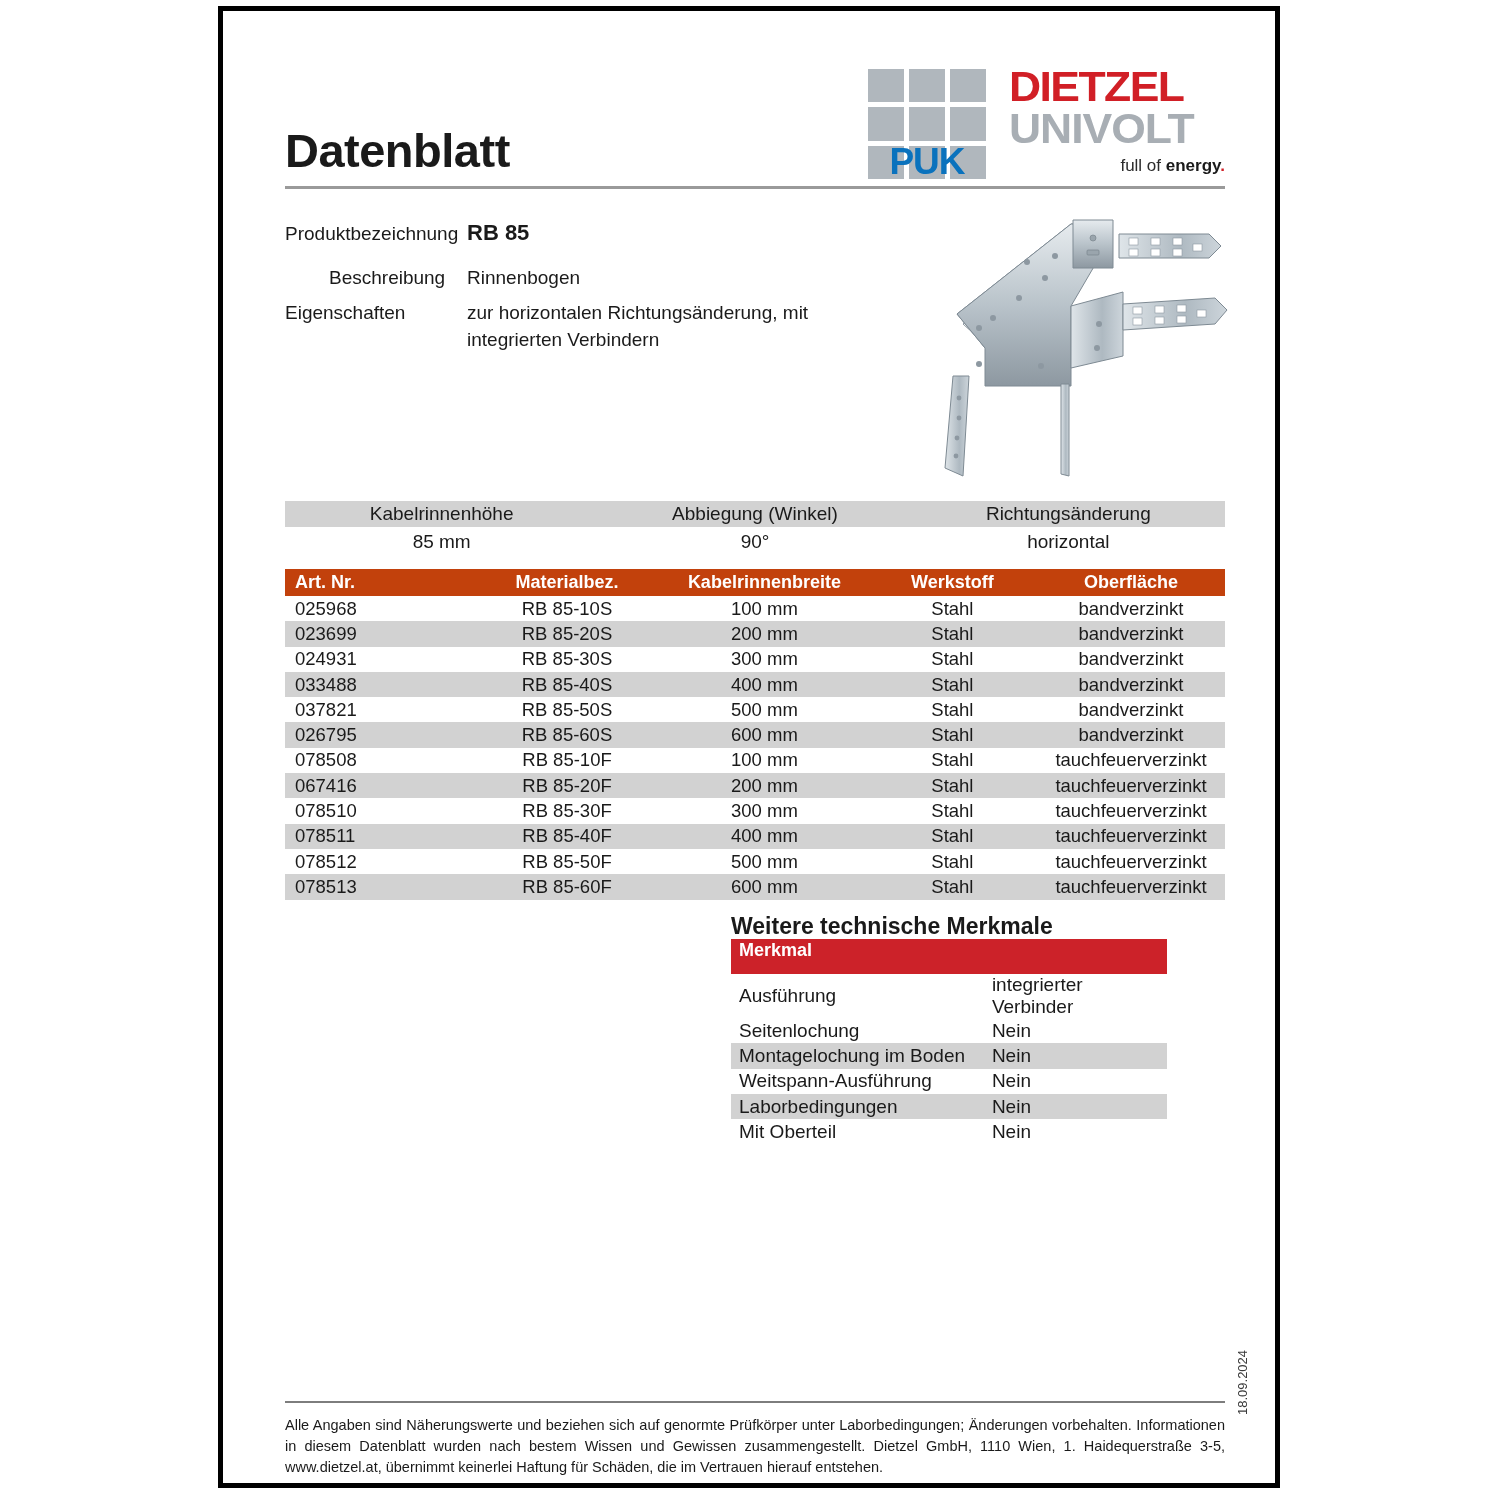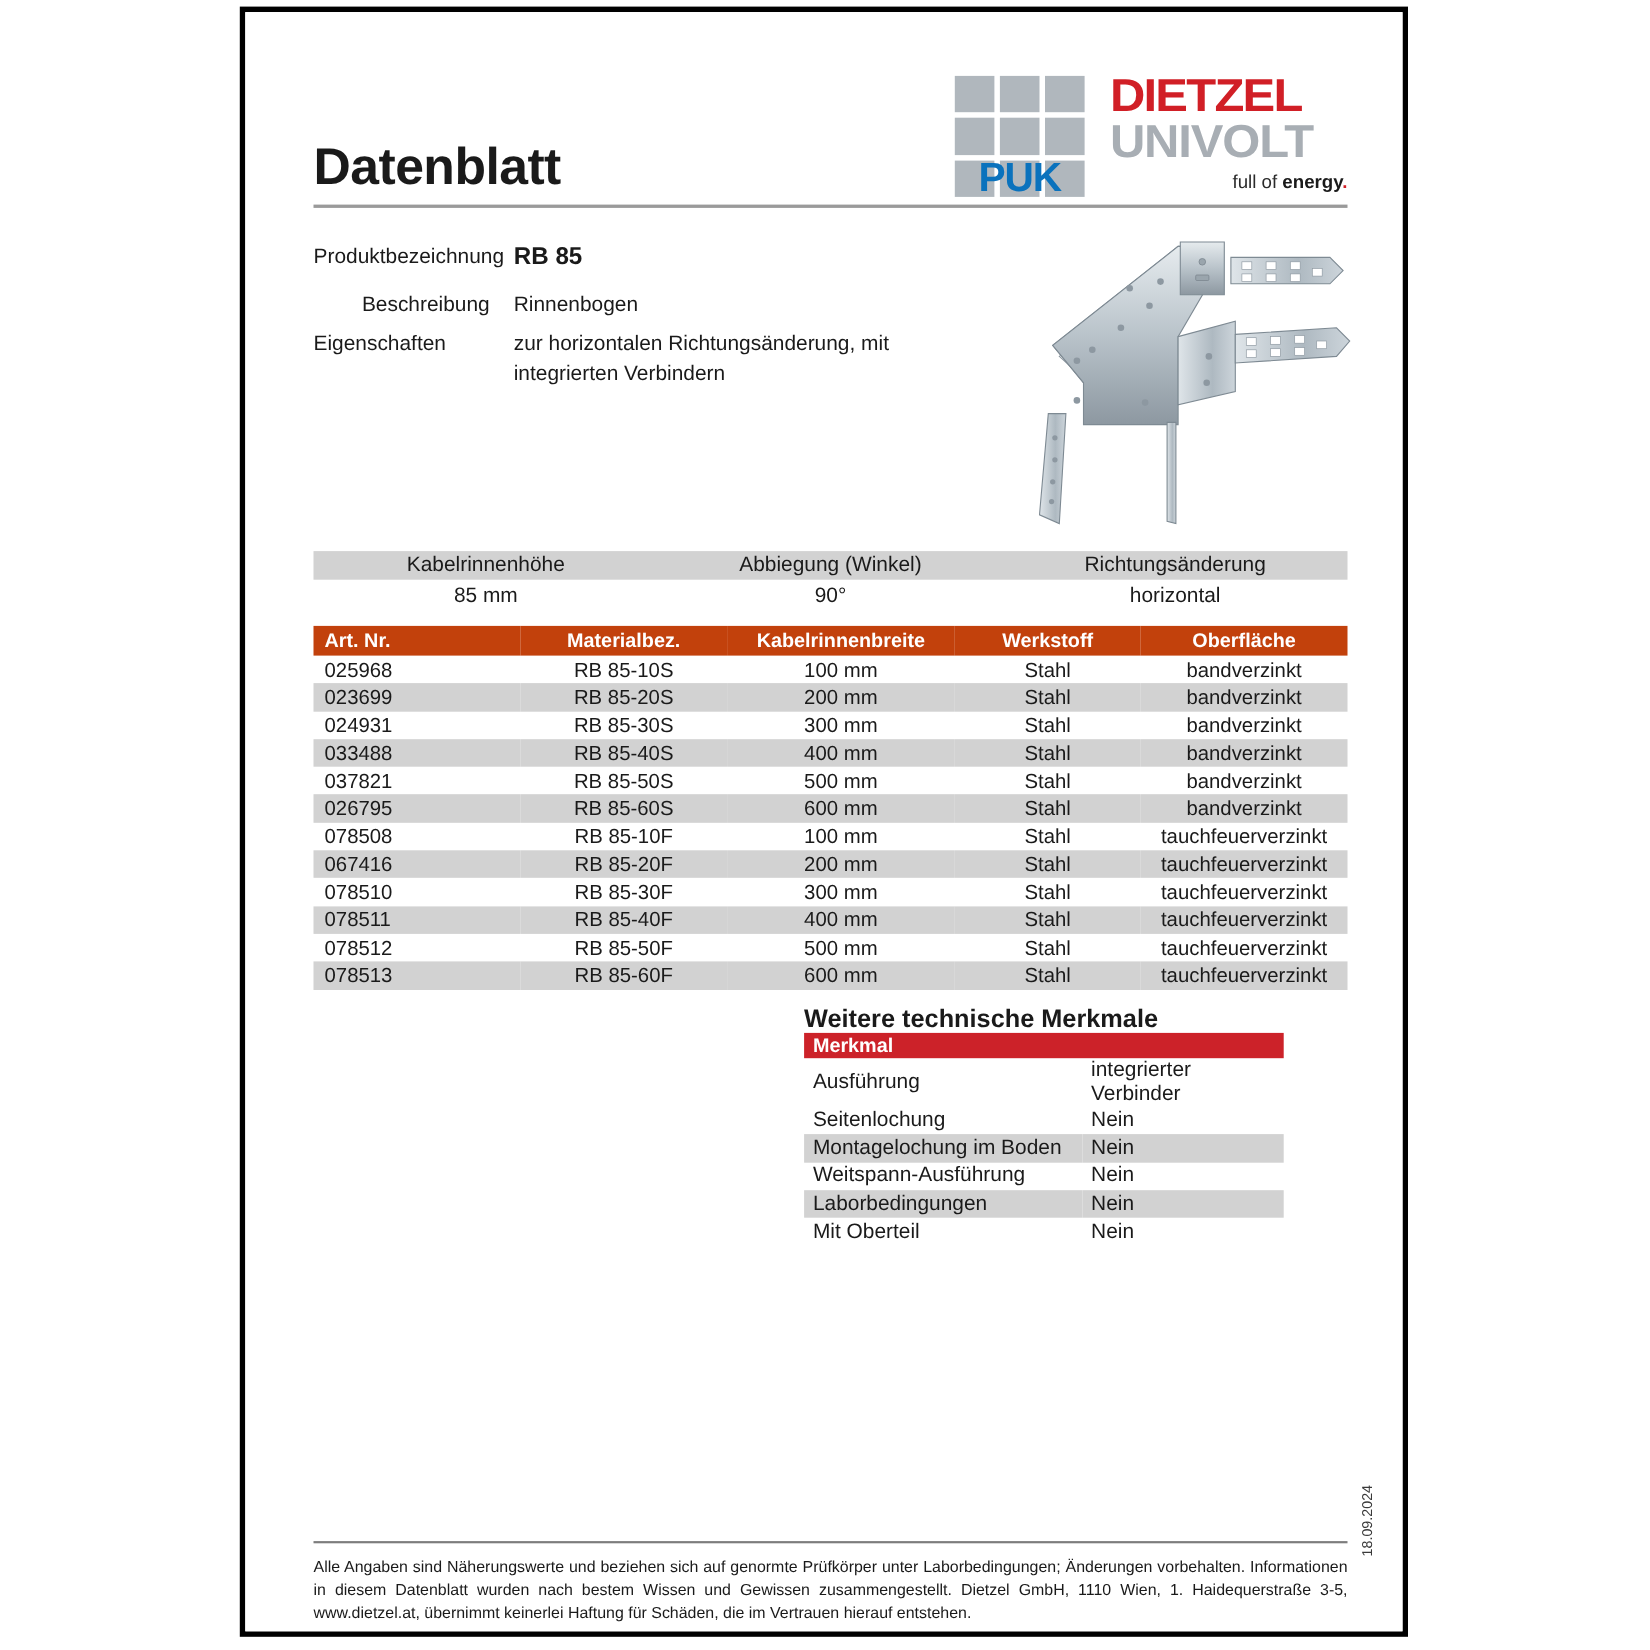--- a/index.html
+++ b/index.html
@@ -212,21 +212,21 @@
     width: 436px;
     border-collapse: collapse;
     table-layout: fixed;
   }
   .feat-table th {
     background: #cc2229;
     color: #ffffff;
     font-size: 18px;
     font-weight: bold;
     height: 23px;
-    padding: 0 0 0 8px;
+    padding: 0 0 12px 8px;
     text-align: left;
   }
   .feat-table td {
     font-size: 19px;
     color: #1a1a1a;
     height: 25.3px;
     padding: 0 0 0 8px;
     text-align: left;
   }
   .feat-table tr.alt td { background: #d2d2d2; }

